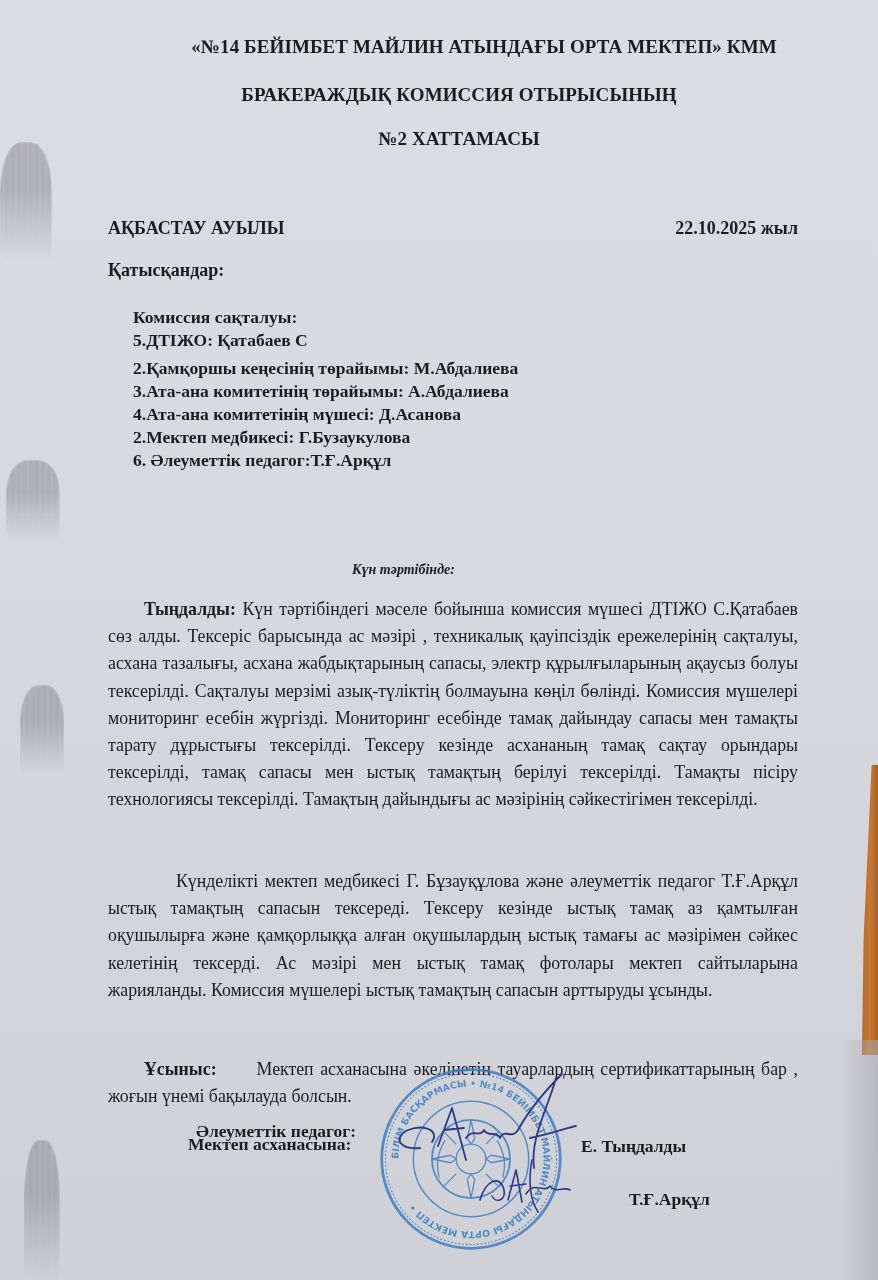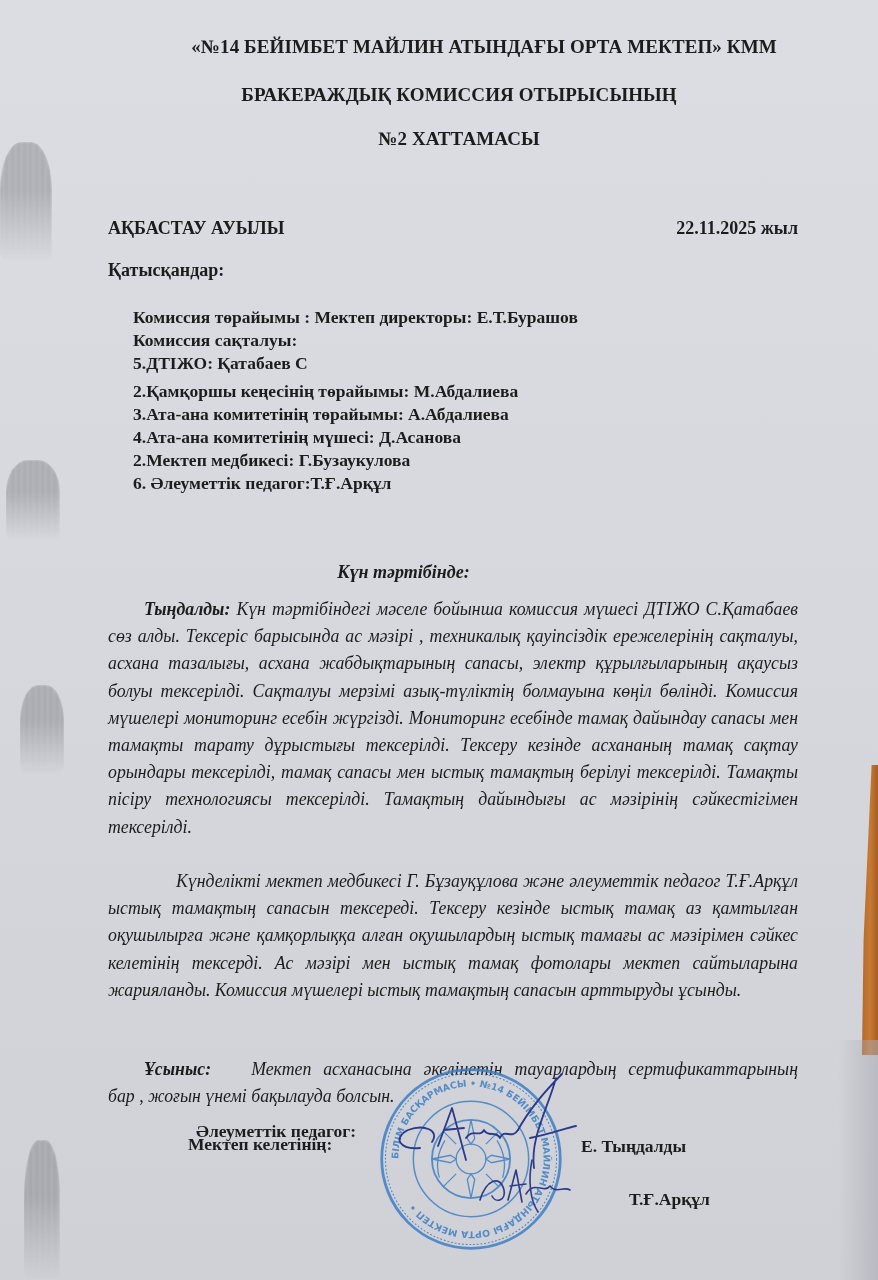--- a/index.html
+++ b/index.html
@@ -46,27 +46,26 @@
     .participants-label {
       position: absolute; top: 260px; left: 108px; font-weight: bold; font-size: 18px;
     }
     .members {
       position: absolute; top: 306px; left: 133px; font-weight: bold; font-size: 17.5px;
     }
     .members .mline { height: 23px; line-height: 23px; white-space: nowrap; }
     .members .mline.gap { margin-top: 5px; }
     .agenda-title {
       position: absolute; top: 562px; left: 0; width: 782px; text-align: center;
-      font-style: italic; font-weight: bold; font-size: 18px; padding-left: 25px;
+      font-style: italic; font-weight: bold; font-size: 14px; padding-left: 25px;
     }
     .body-text {
       position: absolute; left: 108px; width: 690px;
       font-size: 17.8px; line-height: 27.2px; text-align: justify;
       text-align-last: left;
-      font-style: italic;
     }
     .p1 { top: 596px; }
     .p2 { top: 868px; }
     .p3 { top: 1056px; }
     .indent { display: inline-block; width: 36px; }
     .indent2 { display: inline-block; width: 68px; }
     .p3 .lead-gap { display: inline-block; width: 40px; }
     b { font-weight: bold; }
     .sign-row {
       position: absolute; font-weight: bold; font-size: 17.5px;
@@ -94,27 +93,26 @@
   <div class="smudge" style="left:24px;top:1140px;width:36px;height:140px;"></div>
   <div class="wood-edge"></div>
   <div class="fold-shadow"></div>
 
   <div class="header-line hl1">«№14 БЕЙІМБЕТ МАЙЛИН АТЫНДАҒЫ ОРТА МЕКТЕП» КММ</div>
   <div class="header-line hl2">БРАКЕРАЖДЫҚ КОМИССИЯ ОТЫРЫСЫНЫҢ</div>
   <div class="header-line hl3">№2 ХАТТАМАСЫ</div>
 
   <div class="place-row">
     <span>АҚБАСТАУ АУЫЛЫ</span>
-    <span>22.11.2025 жыл</span>
+    <span>22.10.2025 жыл</span>
   </div>
 
   <div class="participants-label">Қатысқандар:</div>
 
   <div class="members">
-    <div class="mline">Комиссия төрайымы : Мектеп директоры: Е.Т.Бурашов</div>
     <div class="mline">Комиссия сақталуы:</div>
     <div class="mline">5.ДТІЖО: Қатабаев С</div>
     <div class="mline gap">2.Қамқоршы кеңесінің төрайымы: М.Абдалиева</div>
     <div class="mline">3.Ата-ана комитетінің төрайымы:  А.Абдалиева</div>
     <div class="mline">4.Ата-ана комитетінің мүшесі: Д.Асанова</div>
     <div class="mline">2.Мектеп медбикесі: Г.Бузаукулова</div>
     <div class="mline">6. Әлеуметтік педагог:Т.Ғ.Арқұл</div>
   </div>
 
   <div class="agenda-title">Күн тәртібінде:</div>
@@ -160,18 +158,18 @@
 
   <svg class="signature" style="left:470px;top:1150px;width:110px;height:70px;" viewBox="0 0 110 70">
     <g fill="none" stroke="#2c3a8a" stroke-width="1.6" stroke-linecap="round" stroke-linejoin="round">
       <path d="M10,50 C16,30 30,24 34,40 C36,50 26,54 22,46"></path>
       <path d="M38,50 L46,20 L52,52 M40,36 L56,34"></path>
       <path d="M56,44 C64,30 74,44 80,36 C86,44 94,36 100,40"></path>
       <path d="M62,10 C58,30 60,50 68,62"></path>
     </g>
   </svg>
 
-  <div class="sign-row sr1-label">Мектеп келетінің:</div>
+  <div class="sign-row sr1-label">Мектеп асханасына:</div>
   <div class="sign-row sr1-name">Е. Тыңдалды</div>
   <div class="sign-row sr2-label">Әлеуметтік педагог:</div>
   <div class="sign-row sr2-name">Т.Ғ.Арқұл</div>
 
 </div>
 
 </body></html>

